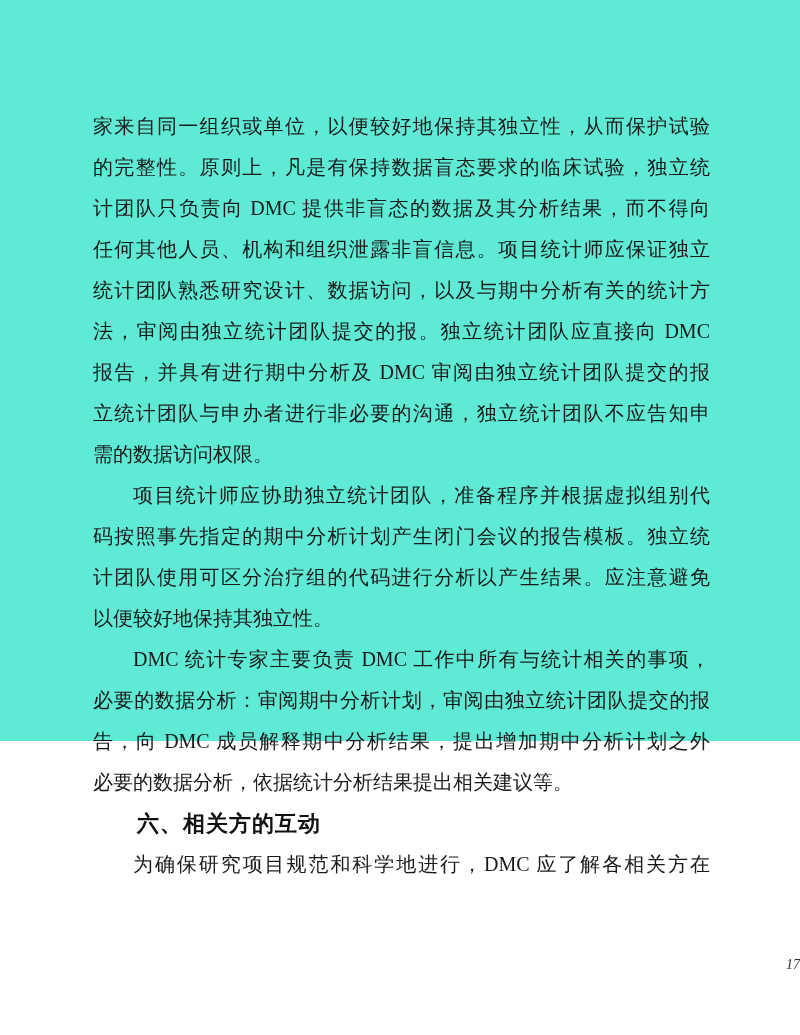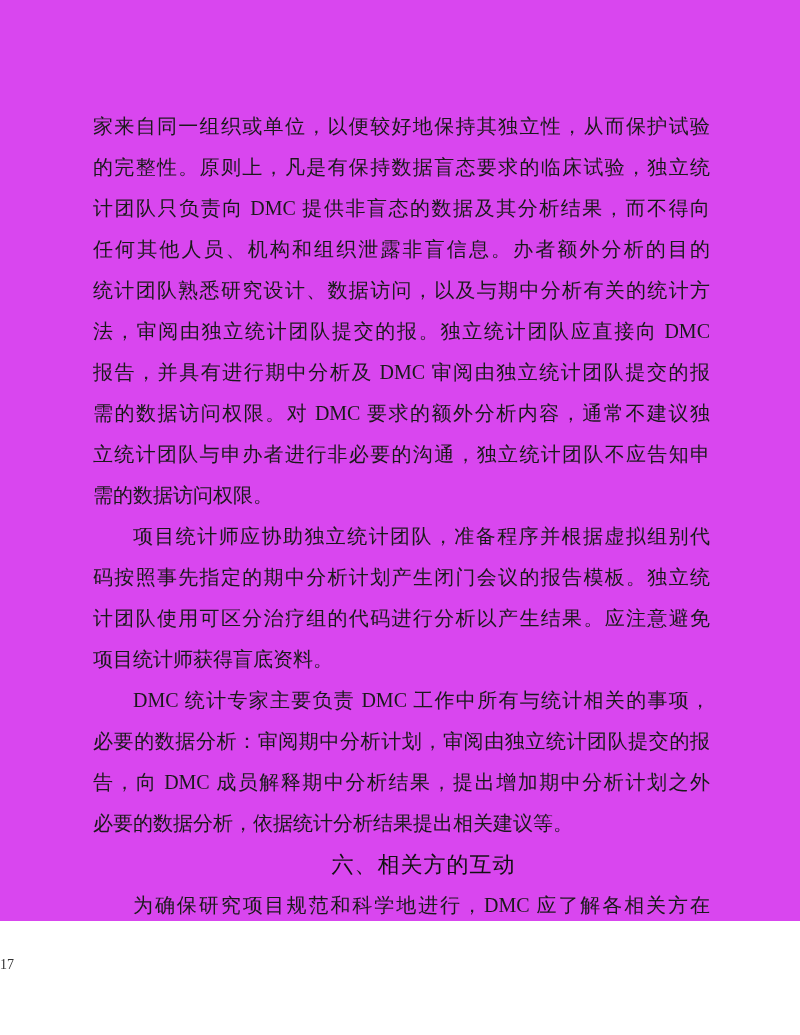--- a/index.html
+++ b/index.html
@@ -9,22 +9,22 @@
     height: 1035px;
     position: relative;
     overflow: hidden;
     font-family: "Liberation Serif", "DejaVu Serif", serif;
     color: #1a1a1a;
   }
   .page {
     position: absolute;
     left: 0; top: 0;
     width: 800px;
-    height: 921px;
-    background: #d946ef;
+    height: 741px;
+    background: #5eead4;
   }
   .content {
     position: absolute;
     left: 93px;
     top: 106px;
     width: 617px;
   }
   .line {
     font-size: 20px;
     line-height: 41px;
@@ -34,64 +34,63 @@
     text-justify: inter-character;
     overflow: hidden;
   }
   .line.end {
     text-align: left;
     text-align-last: left;
   }
   .indent { text-indent: 2em; }
   .heading {
     font-family: "Liberation Sans", "DejaVu Sans", sans-serif;
-    font-weight: normal;
+    font-weight: bold;
     font-size: 22px;
     line-height: 41px;
     height: 41px;
     text-indent: 2em;
     letter-spacing: 1px;
     color: #111111;
-    text-align: center;
   }
   .page-number {
     position: absolute;
     left: 0;
     top: 957px;
     width: 800px;
-    text-align: left;
+    text-align: right;
     font-size: 14px;
     color: #333333;
     font-family: "Liberation Serif", "DejaVu Serif", serif;
+    font-style: italic;
   }
 </style>
 </head>
 <body>
 
 <div class="page">
   <div class="content">
 
     <div>
       <div class="line">家来自同一组织或单位，以便较好地保持其独立性，从而保护试验</div>
       <div class="line">的完整性。原则上，凡是有保持数据盲态要求的临床试验，独立统</div>
       <div class="line">计团队只负责向 DMC 提供非盲态的数据及其分析结果，而不得向</div>
-      <div class="line">任何其他人员、机构和组织泄露非盲信息。办者额外分析的目的</div>
+      <div class="line">任何其他人员、机构和组织泄露非盲信息。项目统计师应保证独立</div>
       <div class="line">统计团队熟悉研究设计、数据访问，以及与期中分析有关的统计方</div>
       <div class="line">法，审阅由独立统计团队提交的报。独立统计团队应直接向 DMC</div>
       <div class="line">报告，并具有进行期中分析及 DMC 审阅由独立统计团队提交的报</div>
-      <div class="line">需的数据访问权限。对 DMC 要求的额外分析内容，通常不建议独</div>
       <div class="line">立统计团队与申办者进行非必要的沟通，独立统计团队不应告知申</div>
       <div class="line end">需的数据访问权限。</div>
     </div>
 
     <div>
       <div class="line indent">项目统计师应协助独立统计团队，准备程序并根据虚拟组别代</div>
       <div class="line">码按照事先指定的期中分析计划产生闭门会议的报告模板。独立统</div>
       <div class="line">计团队使用可区分治疗组的代码进行分析以产生结果。应注意避免</div>
-      <div class="line end">项目统计师获得盲底资料。</div>
+      <div class="line end">以便较好地保持其独立性。</div>
     </div>
 
     <div>
       <div class="line indent">DMC 统计专家主要负责 DMC 工作中所有与统计相关的事项，</div>
       <div class="line">必要的数据分析：审阅期中分析计划，审阅由独立统计团队提交的报</div>
       <div class="line">告，向 DMC 成员解释期中分析结果，提出增加期中分析计划之外</div>
       <div class="line end">必要的数据分析，依据统计分析结果提出相关建议等。</div>
     </div>
 
     <div class="heading">六、相关方的互动</div>

